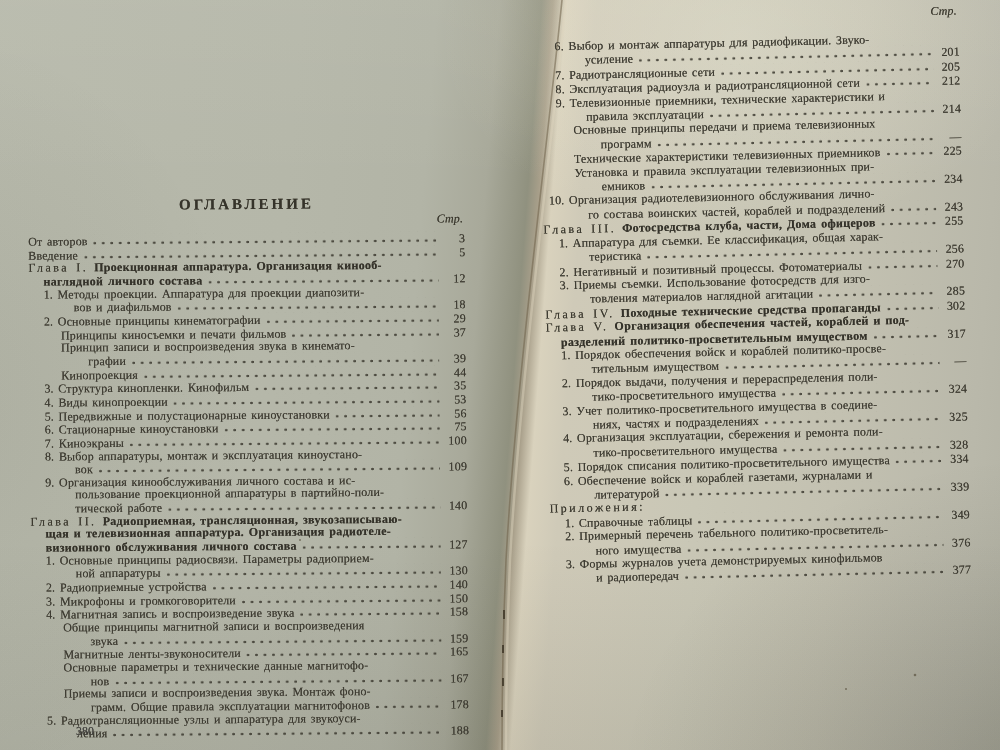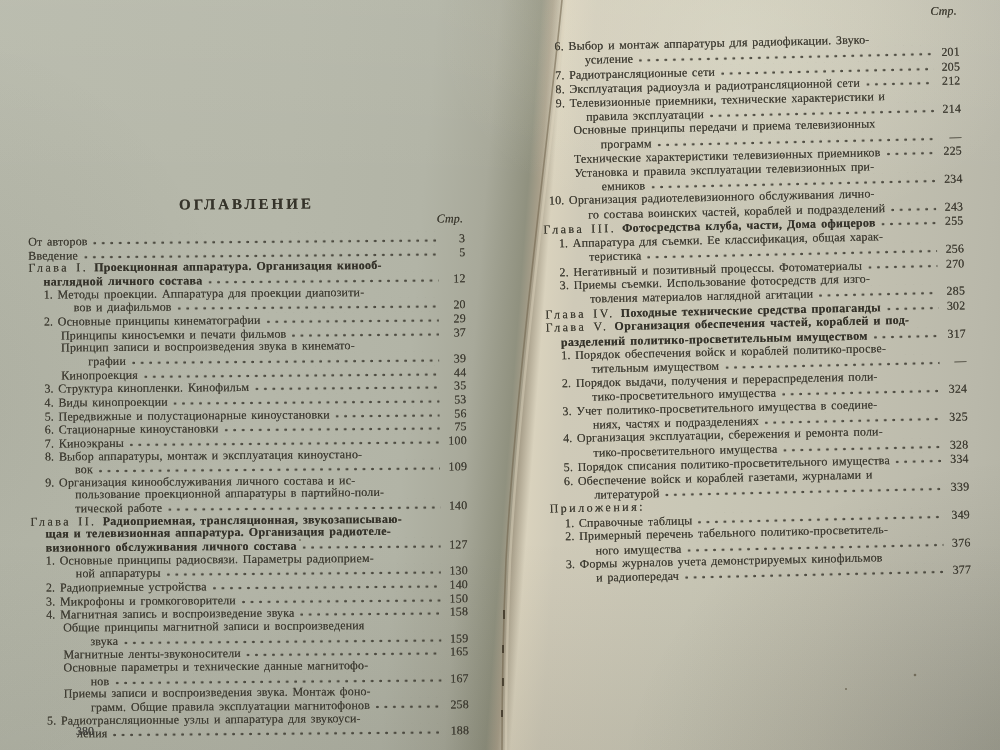--- a/index.html
+++ b/index.html
@@ -102,21 +102,21 @@
           <span class="txt">наглядной личного состава</span>
           <span class="leader"></span>
           <span class="pagenum">12</span>
         </div>
         <div class="toc-line ind1">
           <span class="txt">1. Методы проекции. Аппаратура для проекции диапозити-</span>
         </div>
         <div class="toc-line ind3">
           <span class="txt">вов и диафильмов</span>
           <span class="leader"></span>
-          <span class="pagenum">20</span>
+          <span class="pagenum">18</span>
         </div>
         <div class="toc-line ind1">
           <span class="txt">2. Основные принципы кинематографии</span>
           <span class="leader"></span>
           <span class="pagenum">29</span>
         </div>
         <div class="toc-line ind2">
           <span class="txt">Принципы киносъемки и печати фильмов</span>
           <span class="leader"></span>
           <span class="pagenum">37</span>
@@ -233,21 +233,21 @@
           <span class="txt">нов</span>
           <span class="leader"></span>
           <span class="pagenum">167</span>
         </div>
         <div class="toc-line ind2">
           <span class="txt">Приемы записи и воспроизведения звука. Монтаж фоно-</span>
         </div>
         <div class="toc-line ind4">
           <span class="txt">грамм. Общие правила эксплуатации магнитофонов</span>
           <span class="leader"></span>
-          <span class="pagenum">258</span>
+          <span class="pagenum">178</span>
         </div>
         <div class="toc-line ind1">
           <span class="txt">5. Радиотрансляционные узлы и аппаратура для звукоуси-</span>
         </div>
         <div class="toc-line ind3">
           <span class="txt">ления</span>
           <span class="leader"></span>
           <span class="pagenum">188</span>
         </div>
       </div>

